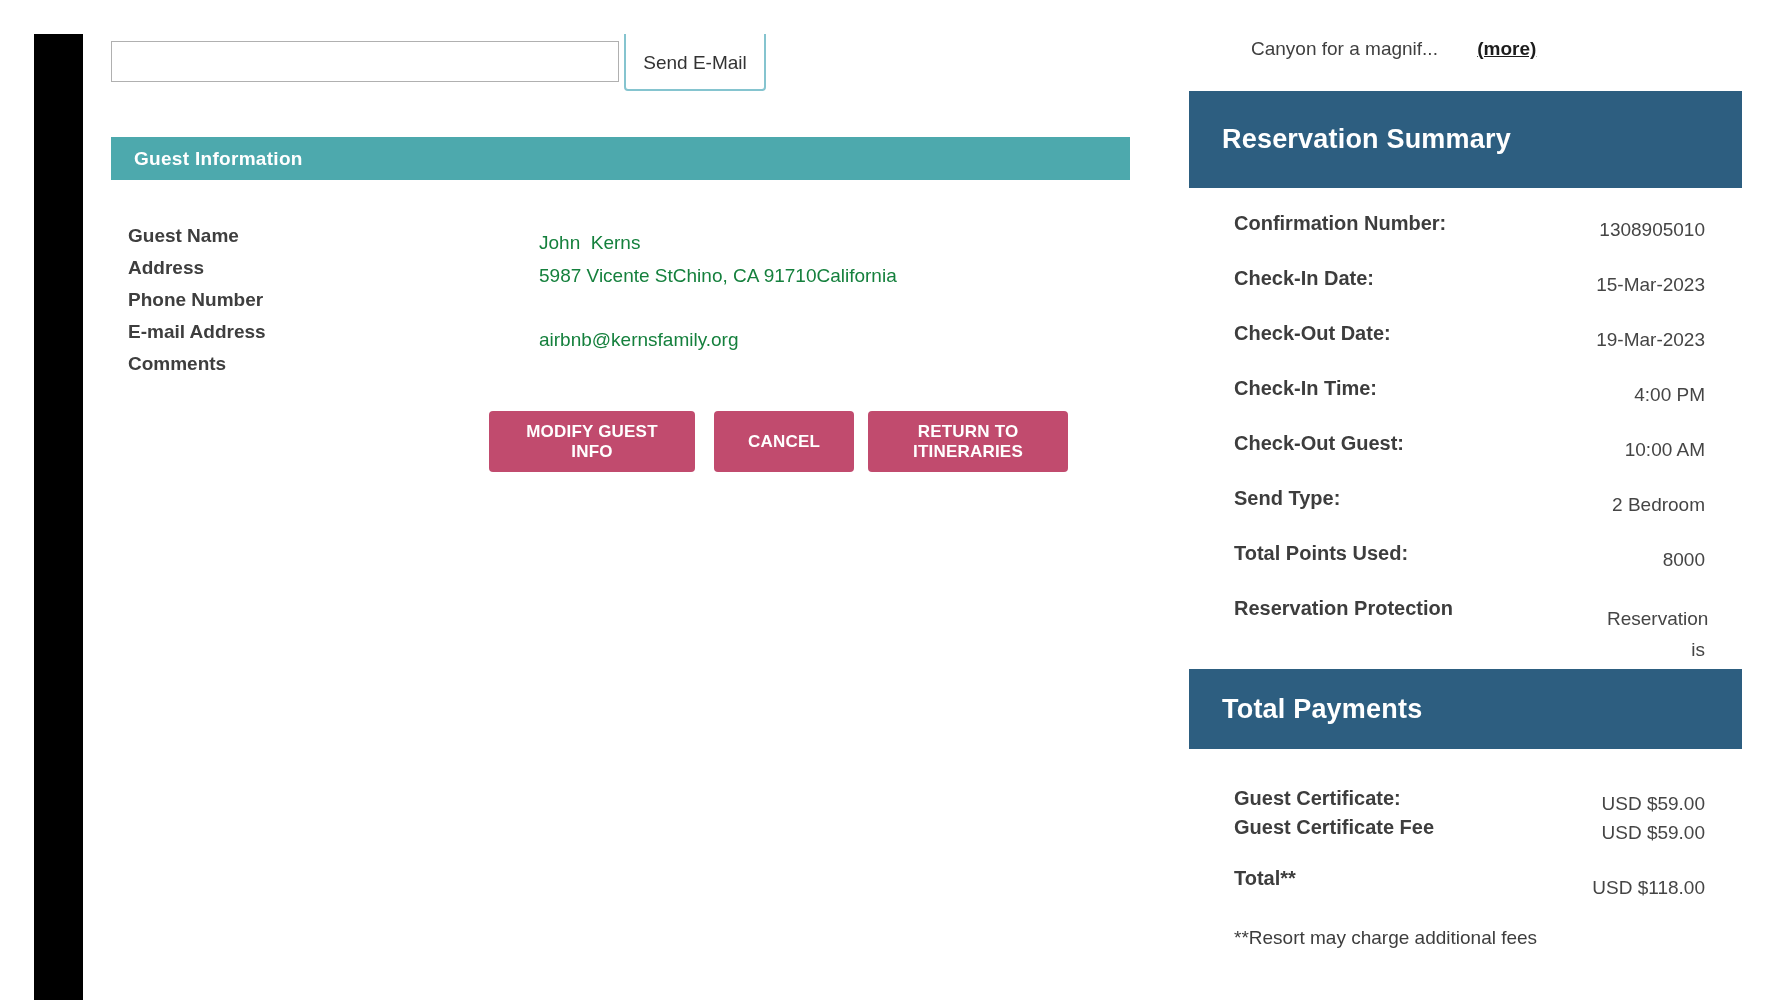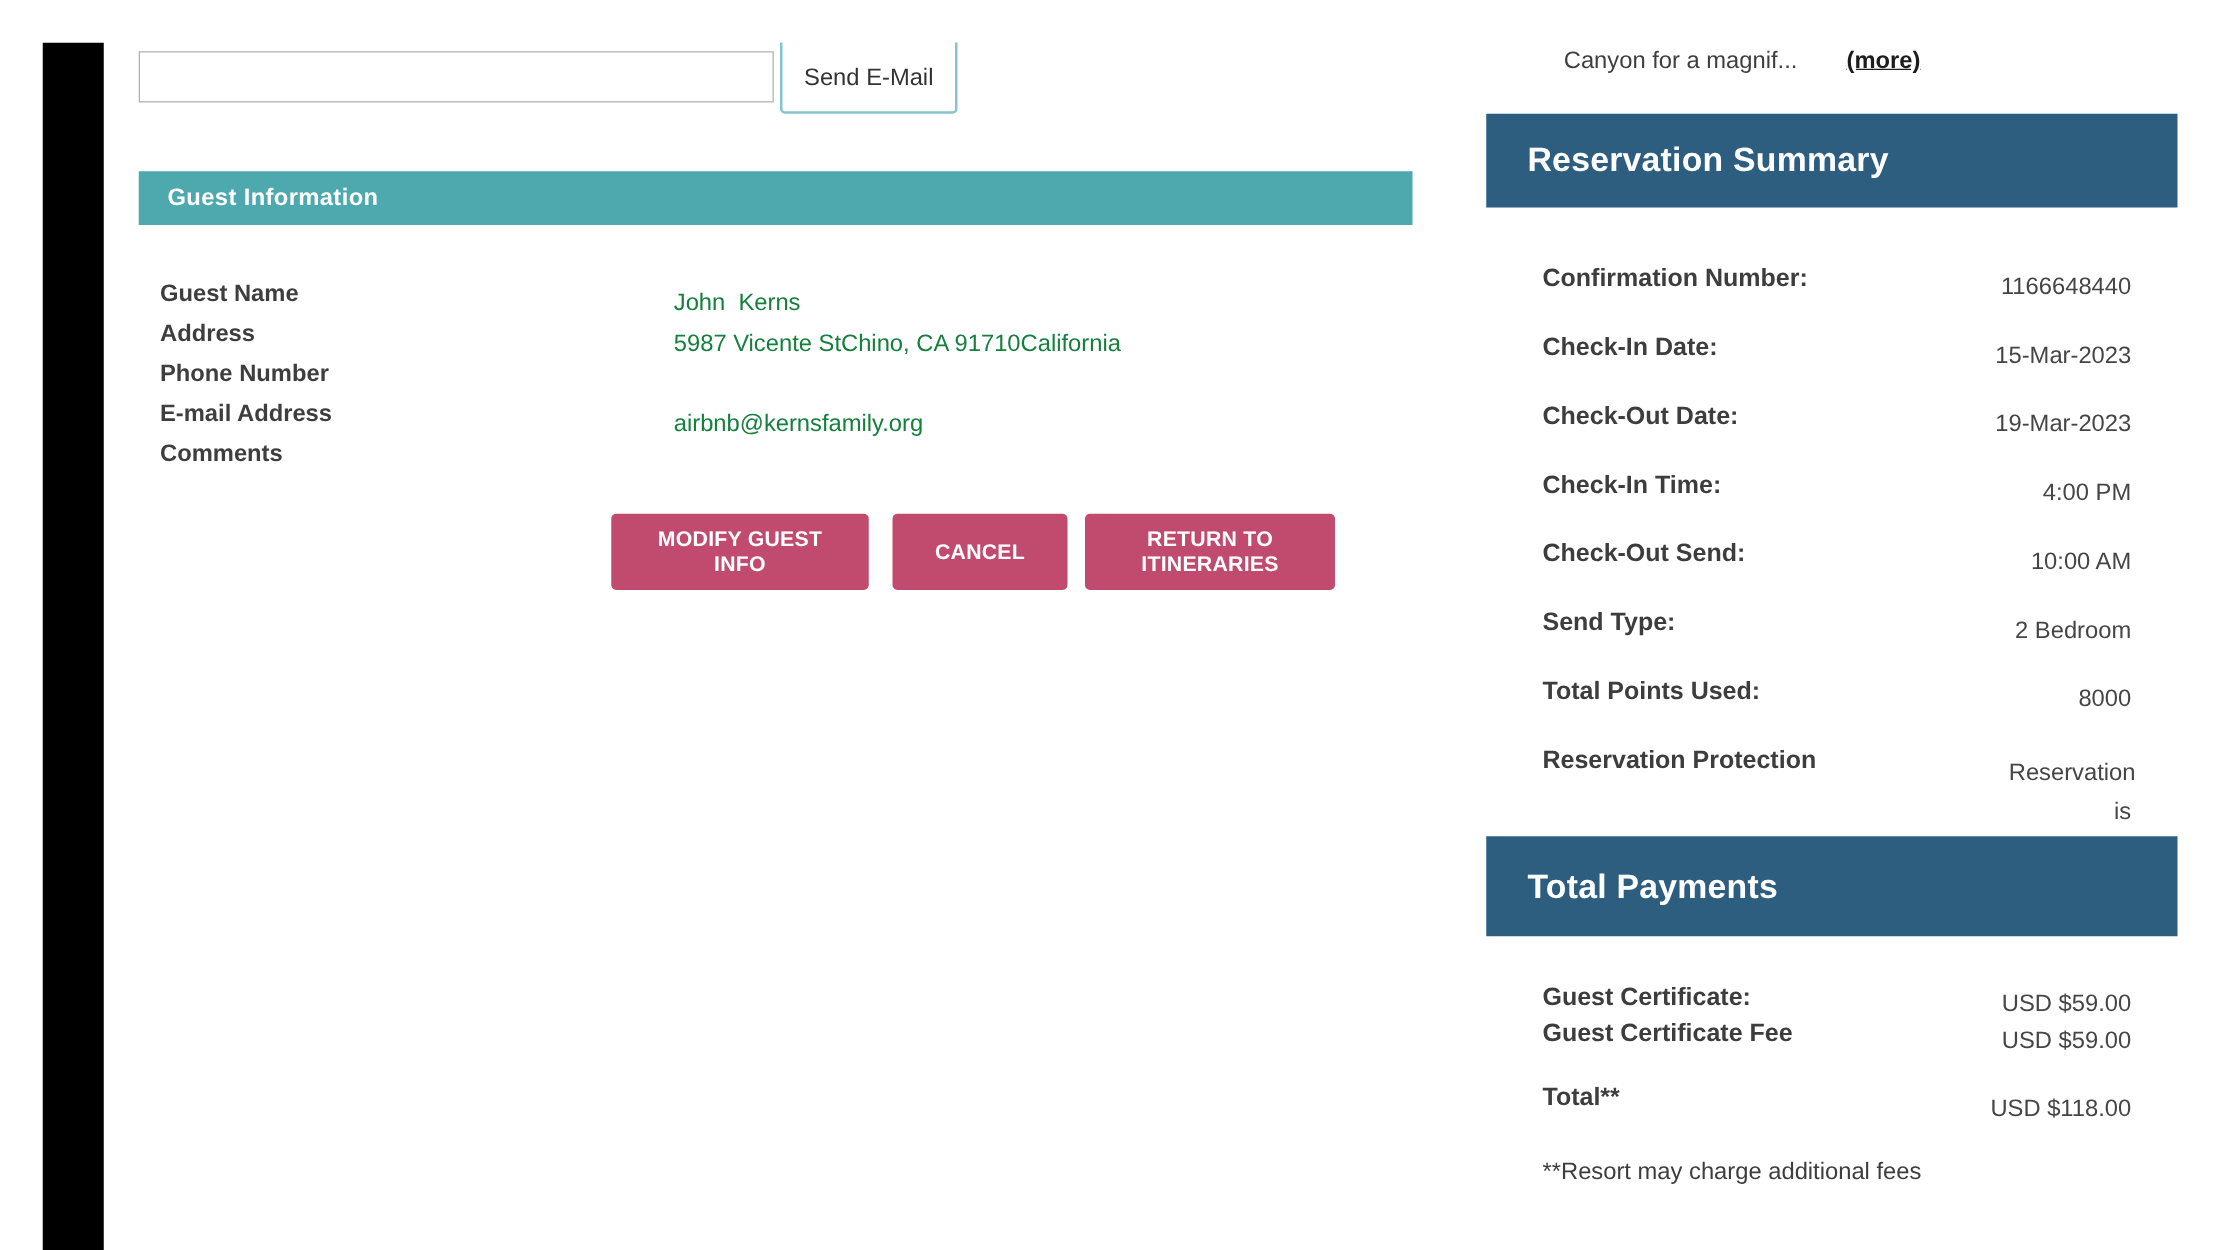--- a/index.html
+++ b/index.html
@@ -125,21 +125,21 @@
     width: 553px;
     background: #2d5e80;
     color: #ffffff;
     display: flex;
     align-items: center;
     padding-left: 33px;
     font-size: 27px;
     font-weight: 600;
     letter-spacing: 0.2px;
   }
-  .panel-header.reservation { top: 57px; height: 75px; }
+  .panel-header.reservation { top: 57px; height: 97px; }
   .panel-header.payments    { top: 635px; height: 80px; }
 
   .rs-label {
     position: absolute;
     left: 1183px;
     font-size: 20px;
     font-weight: bold;
     color: #3d3d3d;
     white-space: nowrap;
   }
@@ -186,32 +186,32 @@
   <button class="pink-btn btn-cancel">CANCEL</button>
   <button class="pink-btn btn-return">RETURN TO ITINERARIES</button>
 
   <div class="listing-snippet">
     <span>Canyon for a magnif... </span><span class="more-link">(more)</span>
   </div>
 
   <div class="panel-header reservation">Reservation Summary</div>
 
   <div class="rs-label" style="top:161px">Confirmation Number:</div>
-  <div class="rs-value" style="top:168px">1166648440</div>
+  <div class="rs-value" style="top:168px">1308905010</div>
 
   <div class="rs-label" style="top:216px">Check-In Date:</div>
   <div class="rs-value" style="top:223px">15-Mar-2023</div>
 
   <div class="rs-label" style="top:271px">Check-Out Date:</div>
   <div class="rs-value" style="top:278px">19-Mar-2023</div>
 
   <div class="rs-label" style="top:326px">Check-In Time:</div>
   <div class="rs-value" style="top:333px">4:00 PM</div>
 
-  <div class="rs-label" style="top:381px">Check-Out Send:</div>
+  <div class="rs-label" style="top:381px">Check-Out Guest:</div>
   <div class="rs-value" style="top:388px">10:00 AM</div>
 
   <div class="rs-label" style="top:436px">Send Type:</div>
   <div class="rs-value" style="top:443px">2 Bedroom</div>
 
   <div class="rs-label" style="top:491px">Total Points Used:</div>
   <div class="rs-value" style="top:498px">8000</div>
 
   <div class="rs-label" style="top:546px">Reservation Protection</div>
   <div class="rs-value wrap" style="top:552px">Reservation is protected</div>

